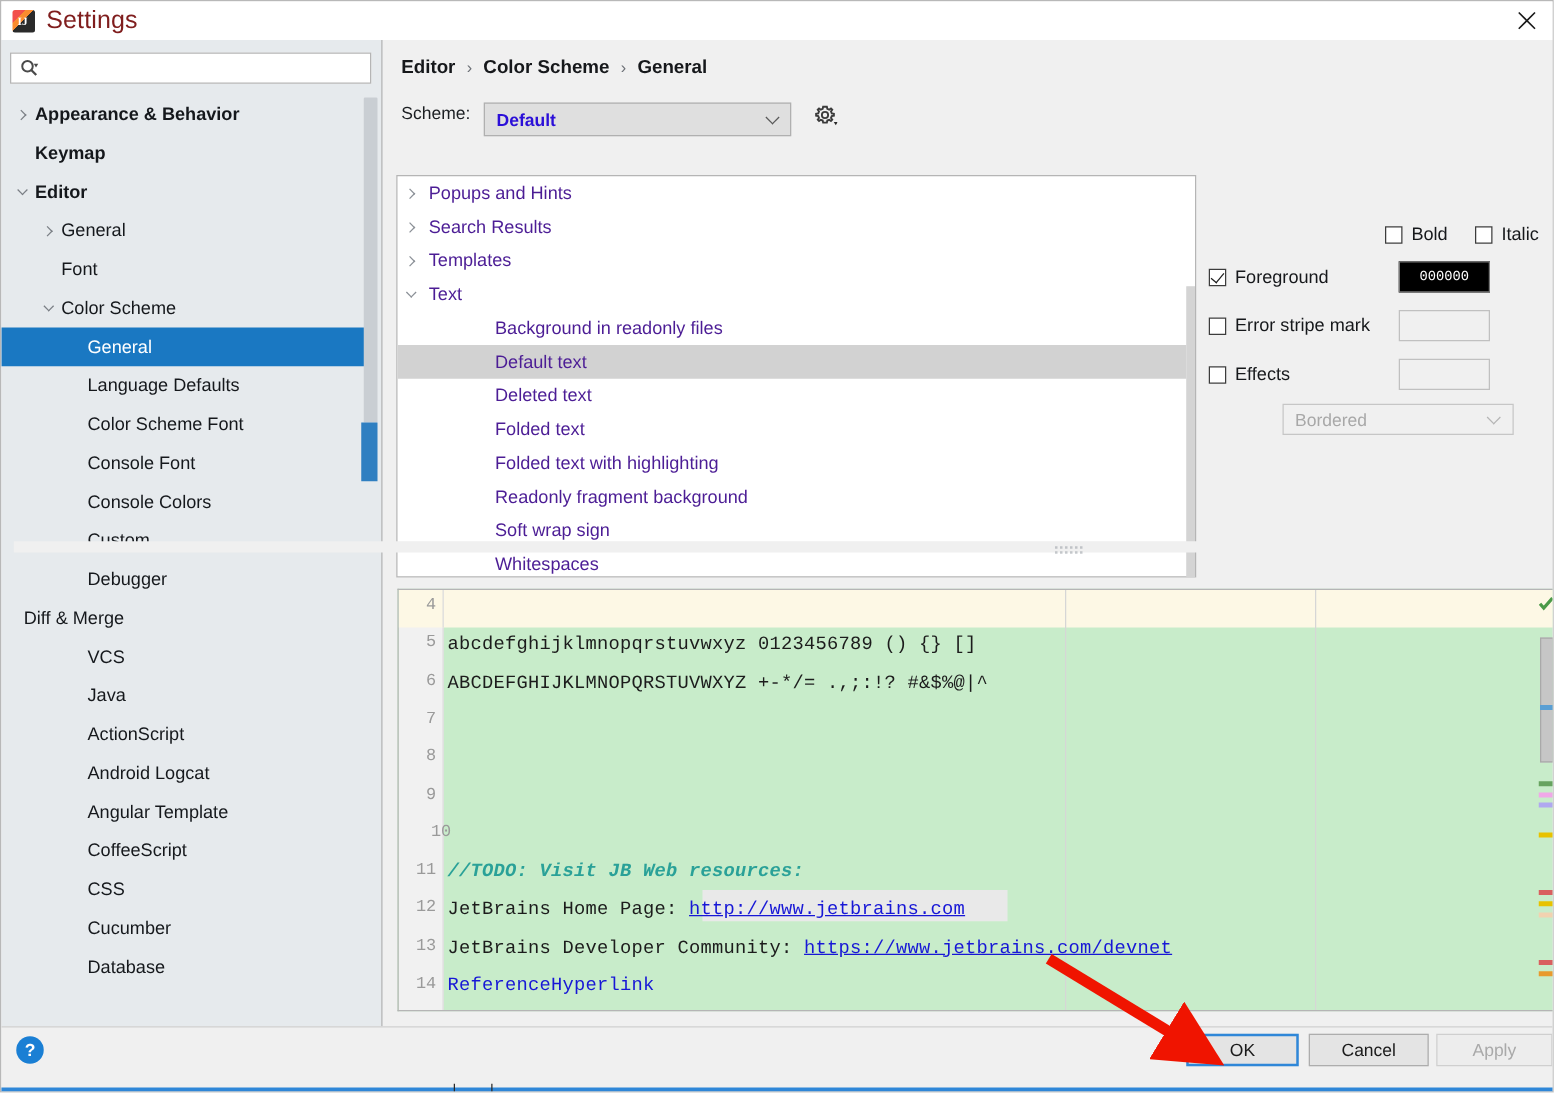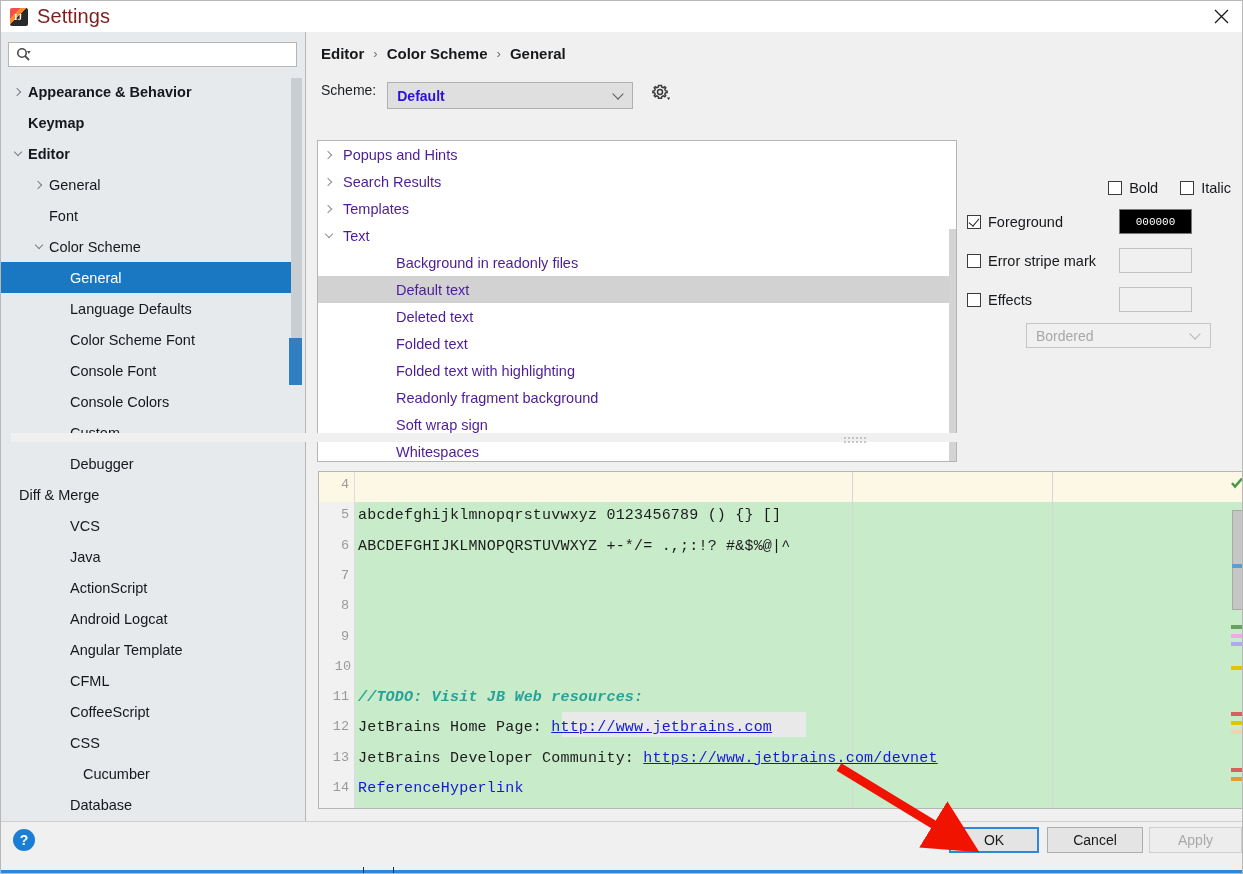--- a/index.html
+++ b/index.html
@@ -425,31 +425,27 @@
         <div class="tnode" style="padding-left: 51px;">
           <span class="chev empty"></span>
           <span>Android Logcat</span>
         </div>
         <div class="tnode" style="padding-left: 51px;">
           <span class="chev empty"></span>
           <span>Angular Template</span>
         </div>
         <div class="tnode" style="padding-left: 51px;">
           <span class="chev empty"></span>
-          <span>CFML</span>
-        </div>
-        <div class="tnode" style="padding-left: 51px;">
-          <span class="chev empty"></span>
           <span>CoffeeScript</span>
         </div>
         <div class="tnode" style="padding-left: 51px;">
           <span class="chev empty"></span>
           <span>CSS</span>
         </div>
-        <div class="tnode" style="padding-left: 64px;">
+        <div class="tnode" style="padding-left: 51px;">
           <span class="chev empty"></span>
           <span>Cucumber</span>
         </div>
         <div class="tnode" style="padding-left: 51px;">
           <span class="chev empty"></span>
           <span>Database</span>
         </div>
       </div>
 
     <div class="side-scroll">
@@ -611,21 +607,21 @@
     <div class="hl-box" style="left:243px;top:240px;width:244px;height:25px;"></div>
     <div id="preview-lines">
         <div class="ln" style="top: 5px; right: auto; left: 0px; width: 30px; text-align: right;">4</div>
         <div class="ln" style="top: 35.3px; right: auto; left: 0px; width: 30px; text-align: right;">5</div>
         <div class="code" style="top: 35.3px; left: 39px;"><span>abcdefghijklmnopqrstuvwxyz 0123456789 () {} []</span></div>
         <div class="ln" style="top: 65.6px; right: auto; left: 0px; width: 30px; text-align: right;">6</div>
         <div class="code" style="top: 65.6px; left: 39px;"><span>ABCDEFGHIJKLMNOPQRSTUVWXYZ +-*/= .,;:!? #&amp;$%@|^</span></div>
         <div class="ln" style="top: 95.9px; right: auto; left: 0px; width: 30px; text-align: right;">7</div>
         <div class="ln" style="top: 126.2px; right: auto; left: 0px; width: 30px; text-align: right;">8</div>
         <div class="ln" style="top: 156.5px; right: auto; left: 0px; width: 30px; text-align: right;">9</div>
-        <div class="ln" style="top: 186.8px; right: auto; left: 2px; width: 30px; text-align: right;">10</div>
+        <div class="ln" style="top: 186.8px; right: auto; left: 12px; width: 30px; text-align: right;">10</div>
         <div class="ln" style="top: 217.1px; right: auto; left: 0px; width: 30px; text-align: right;">11</div>
         <div class="code comment" style="top: 217.1px; left: 39px;"><span>//TODO: Visit JB Web resources:</span></div>
         <div class="ln" style="top: 247.4px; right: auto; left: 0px; width: 30px; text-align: right;">12</div>
         <div class="code" style="top: 247.4px; left: 39px;"><span>JetBrains Home Page: </span><span class="link">http://www.jetbrains.com</span></div>
         <div class="ln" style="top: 277.7px; right: auto; left: 0px; width: 30px; text-align: right;">13</div>
         <div class="code" style="top: 277.7px; left: 39px;"><span>JetBrains Developer Community: </span><span class="link">https://www.jetbrains.com/devnet</span></div>
         <div class="ln" style="top: 308px; right: auto; left: 0px; width: 30px; text-align: right;">14</div>
         <div class="code" style="top: 308px; left: 39px; color: rgb(23, 23, 214);"><span>ReferenceHyperlink</span></div>
       </div>
 

